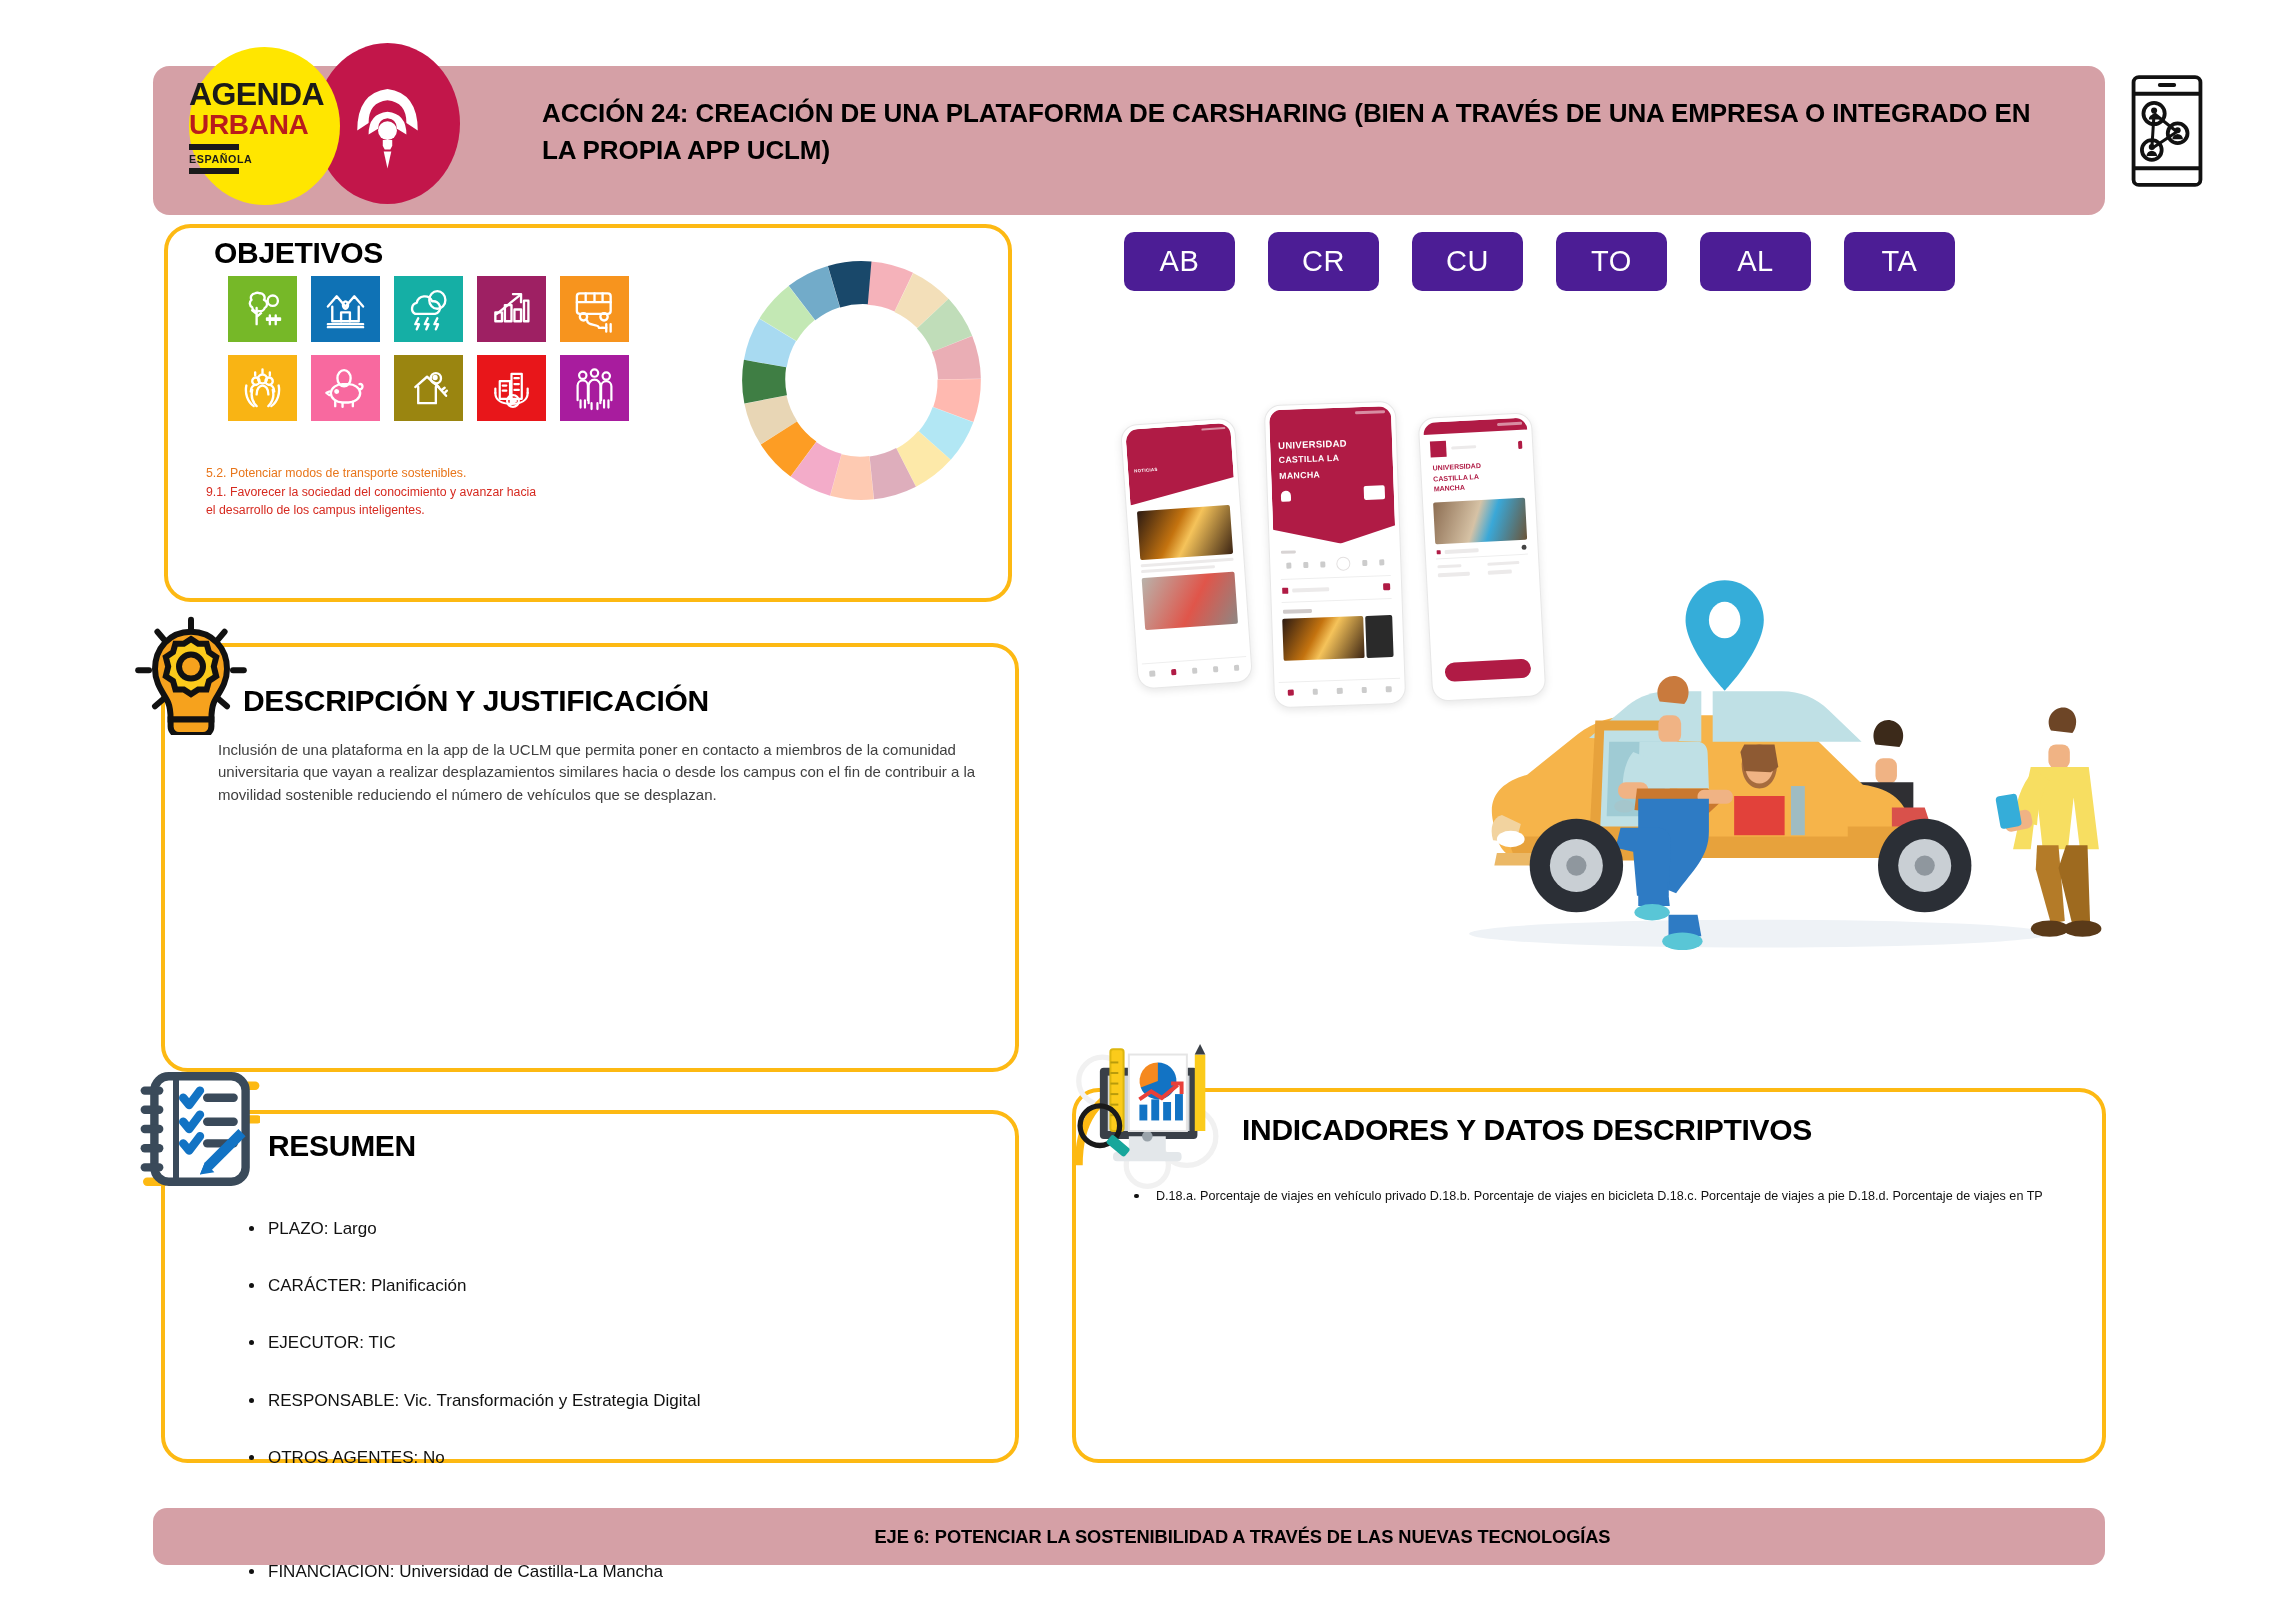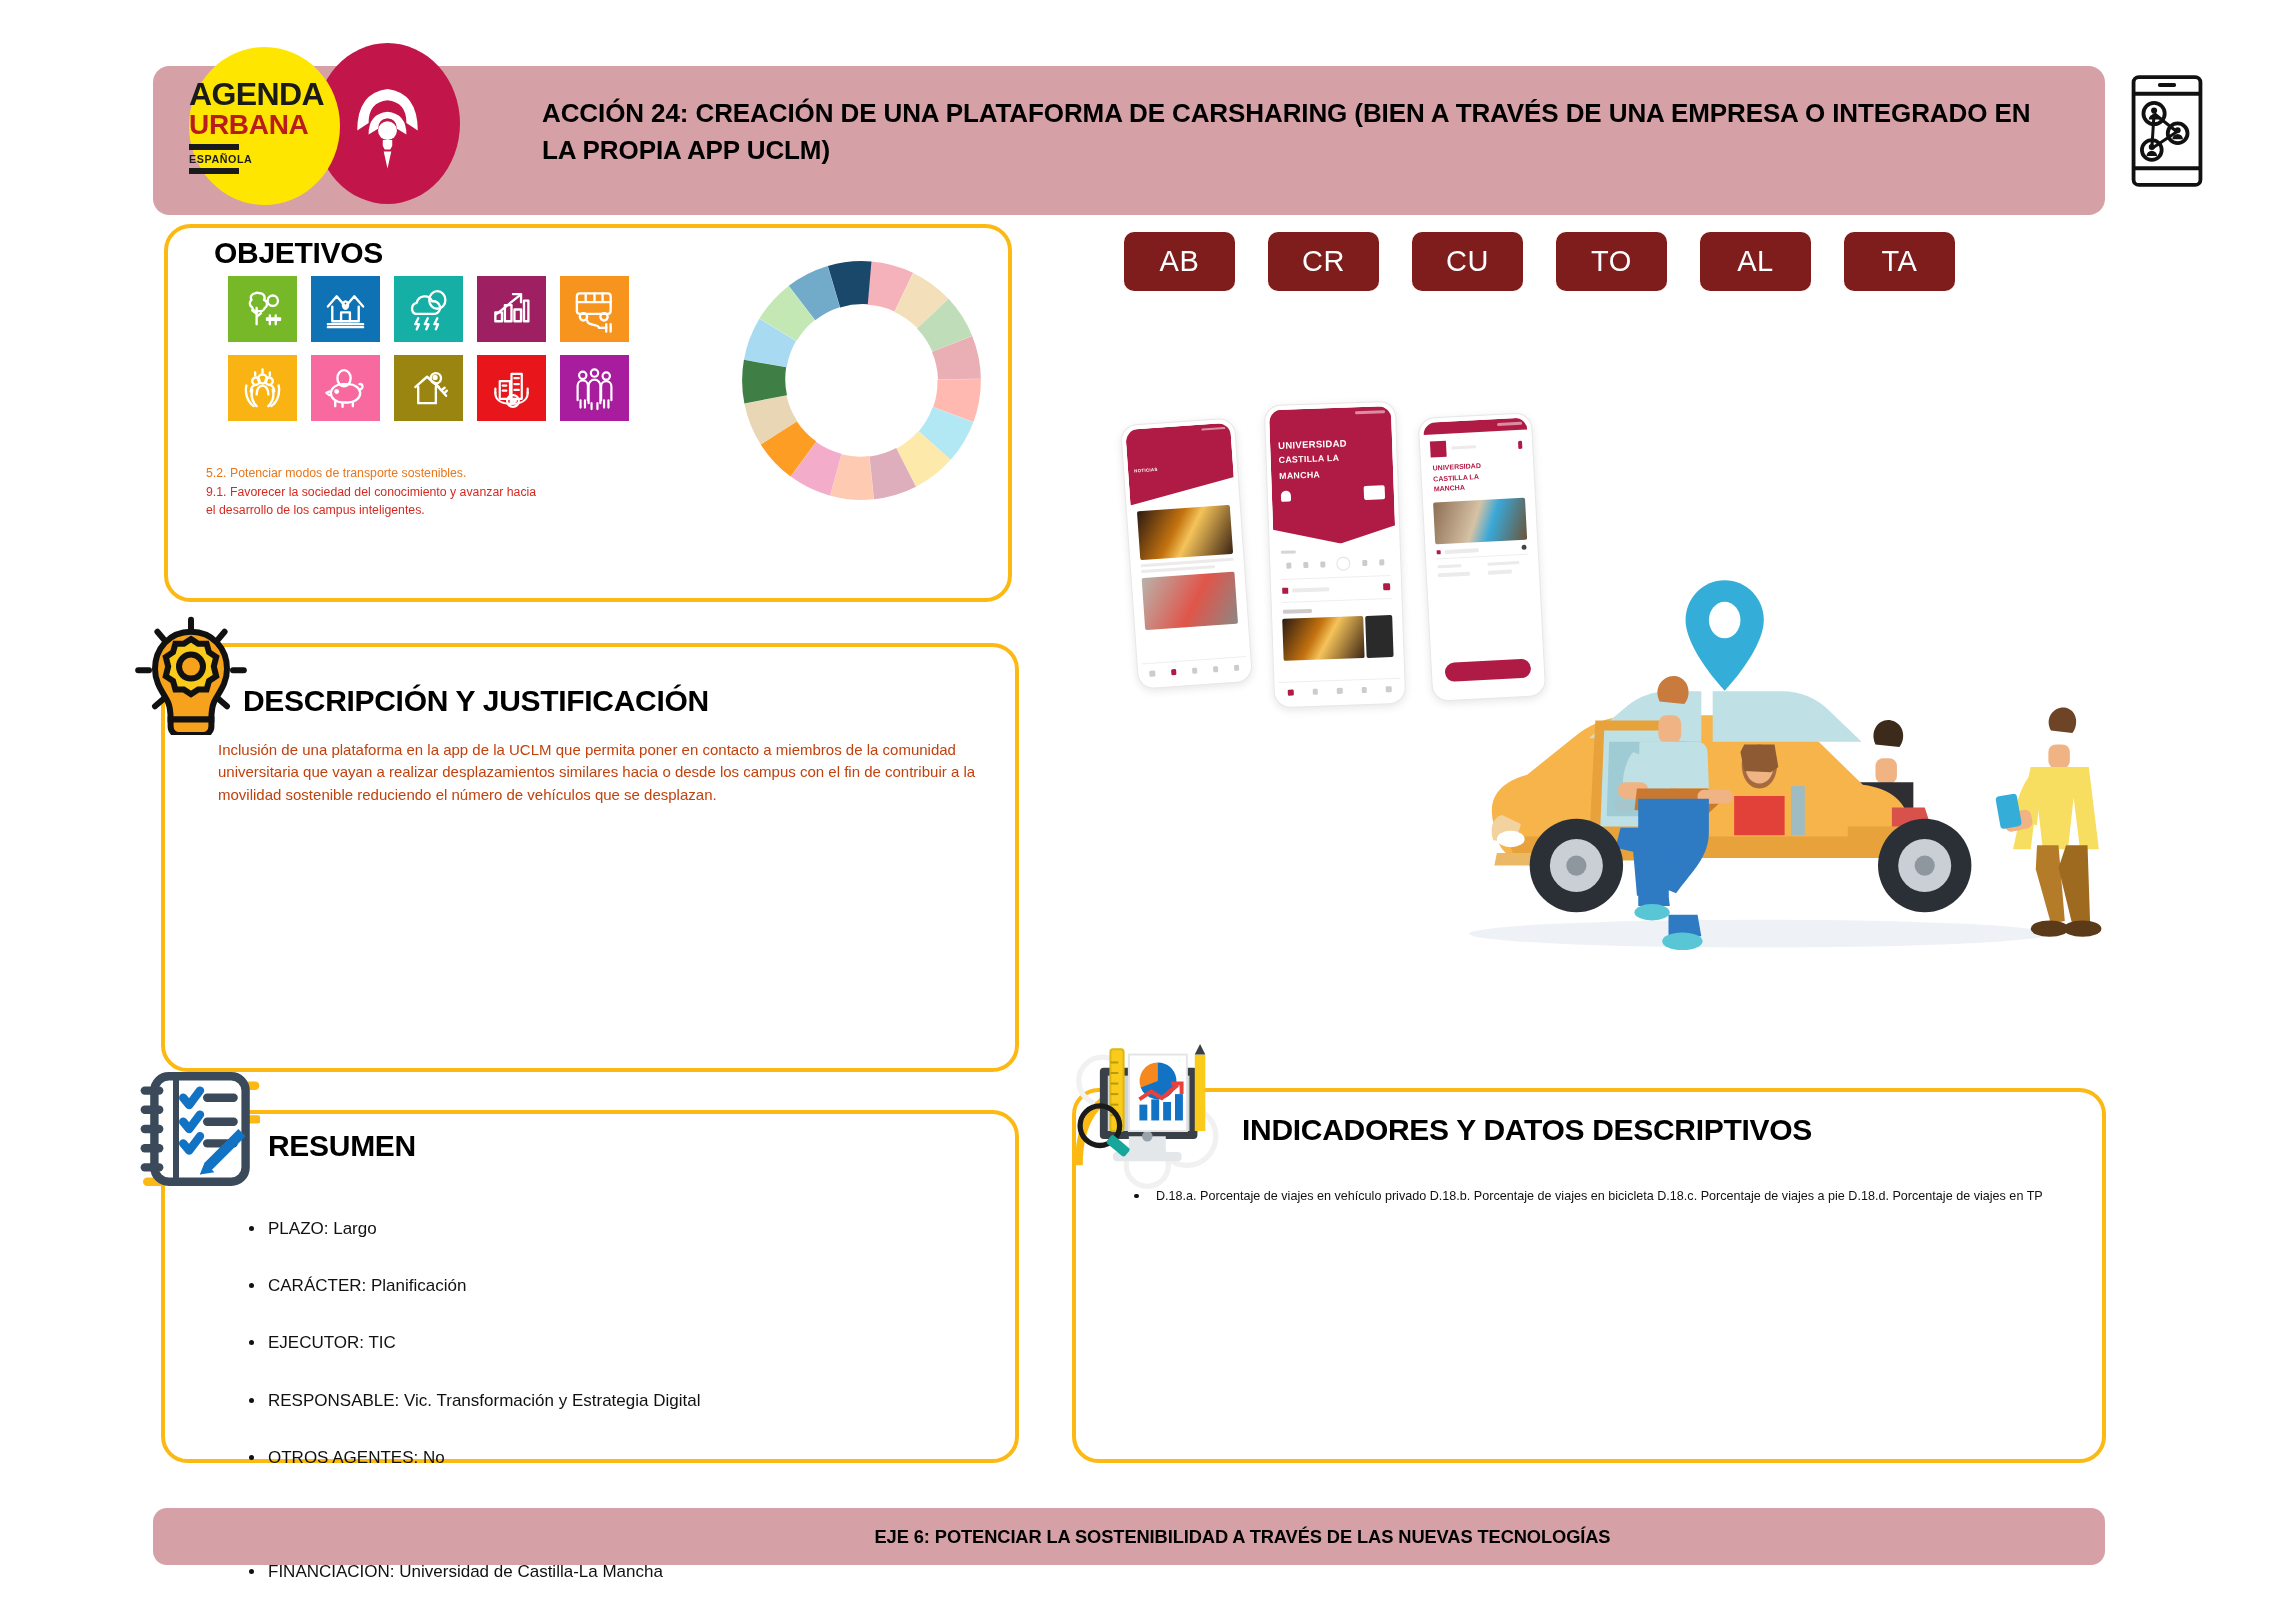--- a/index.html
+++ b/index.html
@@ -87,21 +87,21 @@
   .obj-text {
     position: absolute; left: 206px; top: 464px; width: 467px;
     font-size: 12.3px; line-height: 1.52; font-weight: 500;
   }
   .obj-text .o1 { color: #E8761B; }
   .obj-text .o2 { color: #D62A20; }
 
   
   .desc-text {
     position:absolute; left:218px; top:739px; width:788px;
-    font-size: 15px; line-height: 1.49; color:#c2410c;
+    font-size: 15px; line-height: 1.49; color:#404040;
   }
 
   
   .res-list {
     position:absolute; left:240px; top:1186px; width:744px;
     font-size: 17px; line-height: 1.72; color:#111; list-style:none;
   }
   .res-list li { position:relative; padding-left: 28px; margin-top: 28px; }
   .res-list li:before {
     content:""; position:absolute; left:8.8px; top:12px;
@@ -116,21 +116,21 @@
   .ind-list li { position:relative; padding-left: 33px; }
   .ind-list li:before {
     content:""; position:absolute; left:11.4px; top:7.6px;
     width:4.4px; height:4.4px; border-radius:50%; background:#111;
   }
 
   
   .campus-row { position:absolute; left:1124px; top:232px; display:flex; gap:33px; }
   .campus-tag {
     width: 111px; height: 59px; border-radius: 10px;
-    background:#7f1d1d; color:#fff;
+    background:#4c1d95; color:#fff;
     display:flex; align-items:center; justify-content:center;
     font-size: 29px; font-weight: 400; letter-spacing: 0.6px;
   }
 
   
   .ic-bulb  { position:absolute; left:131px; top:615px;  width:120px; height:120px; z-index:3; }
   .ic-note  { position:absolute; left:140px; top:1069px; width:120px; height:120px; z-index:3; }
   .ic-chart { position:absolute; left:1072px; top:1044px; width:148px; height:145px; z-index:3; }
 
   

